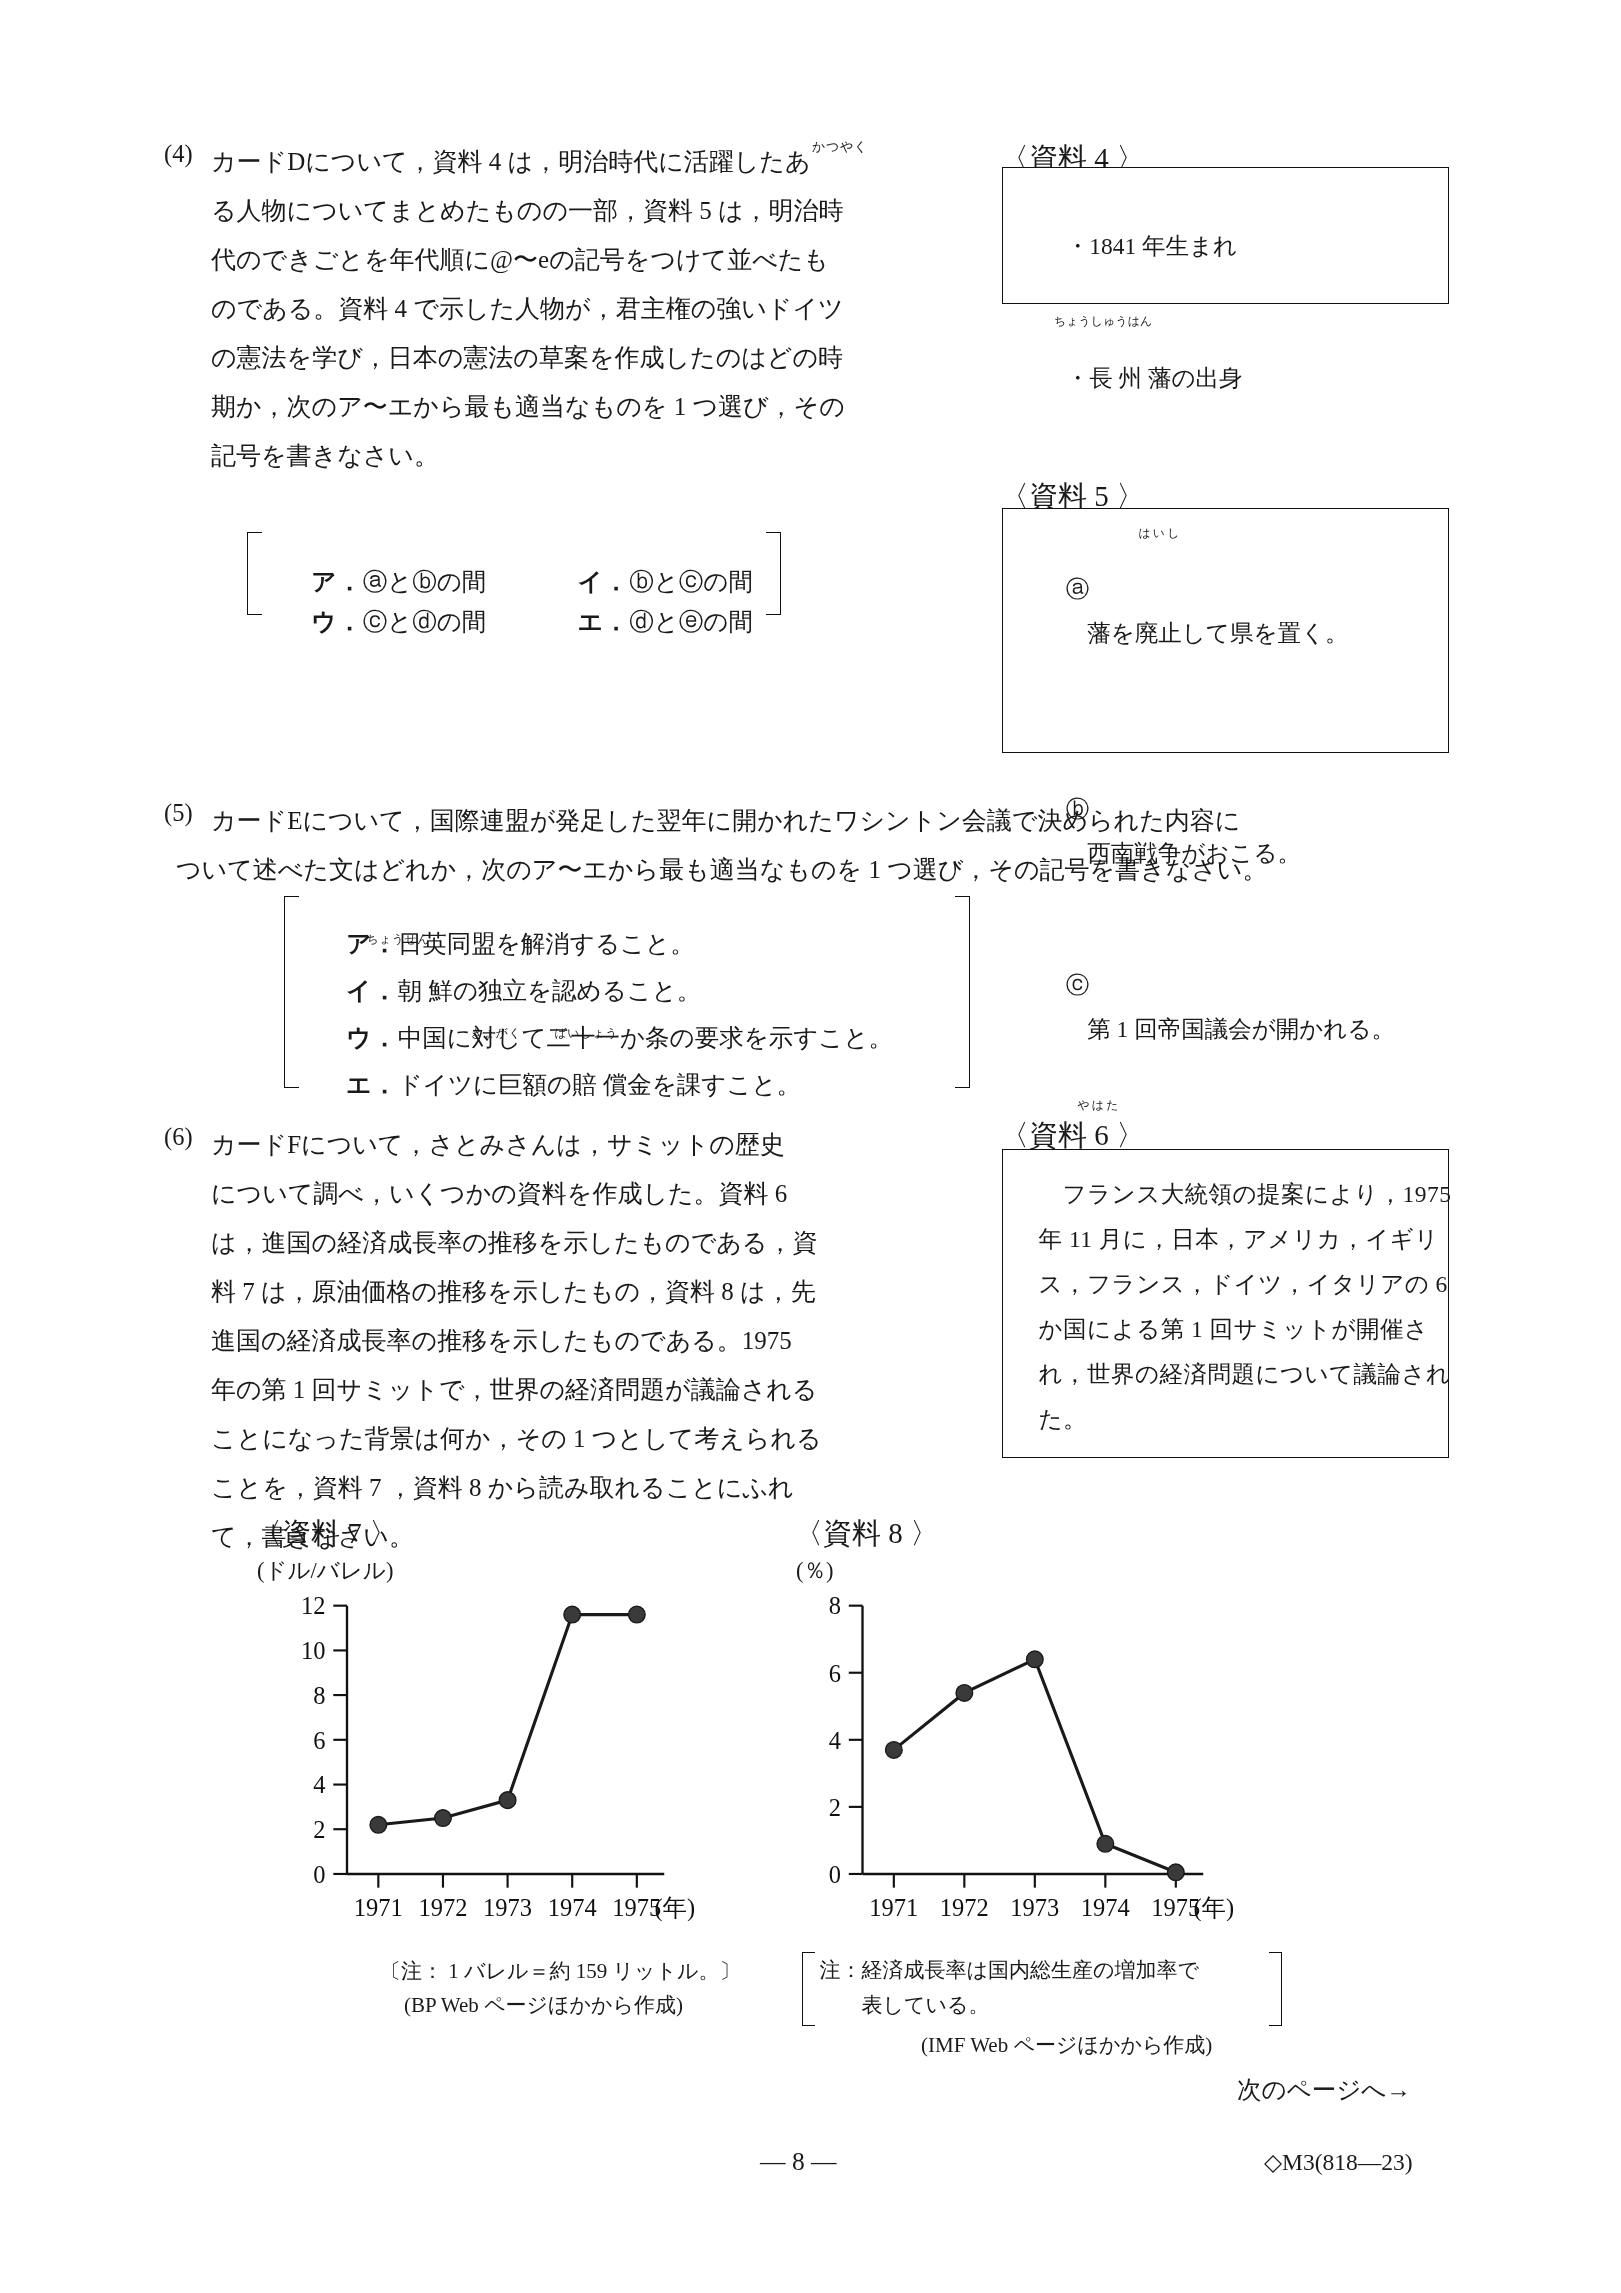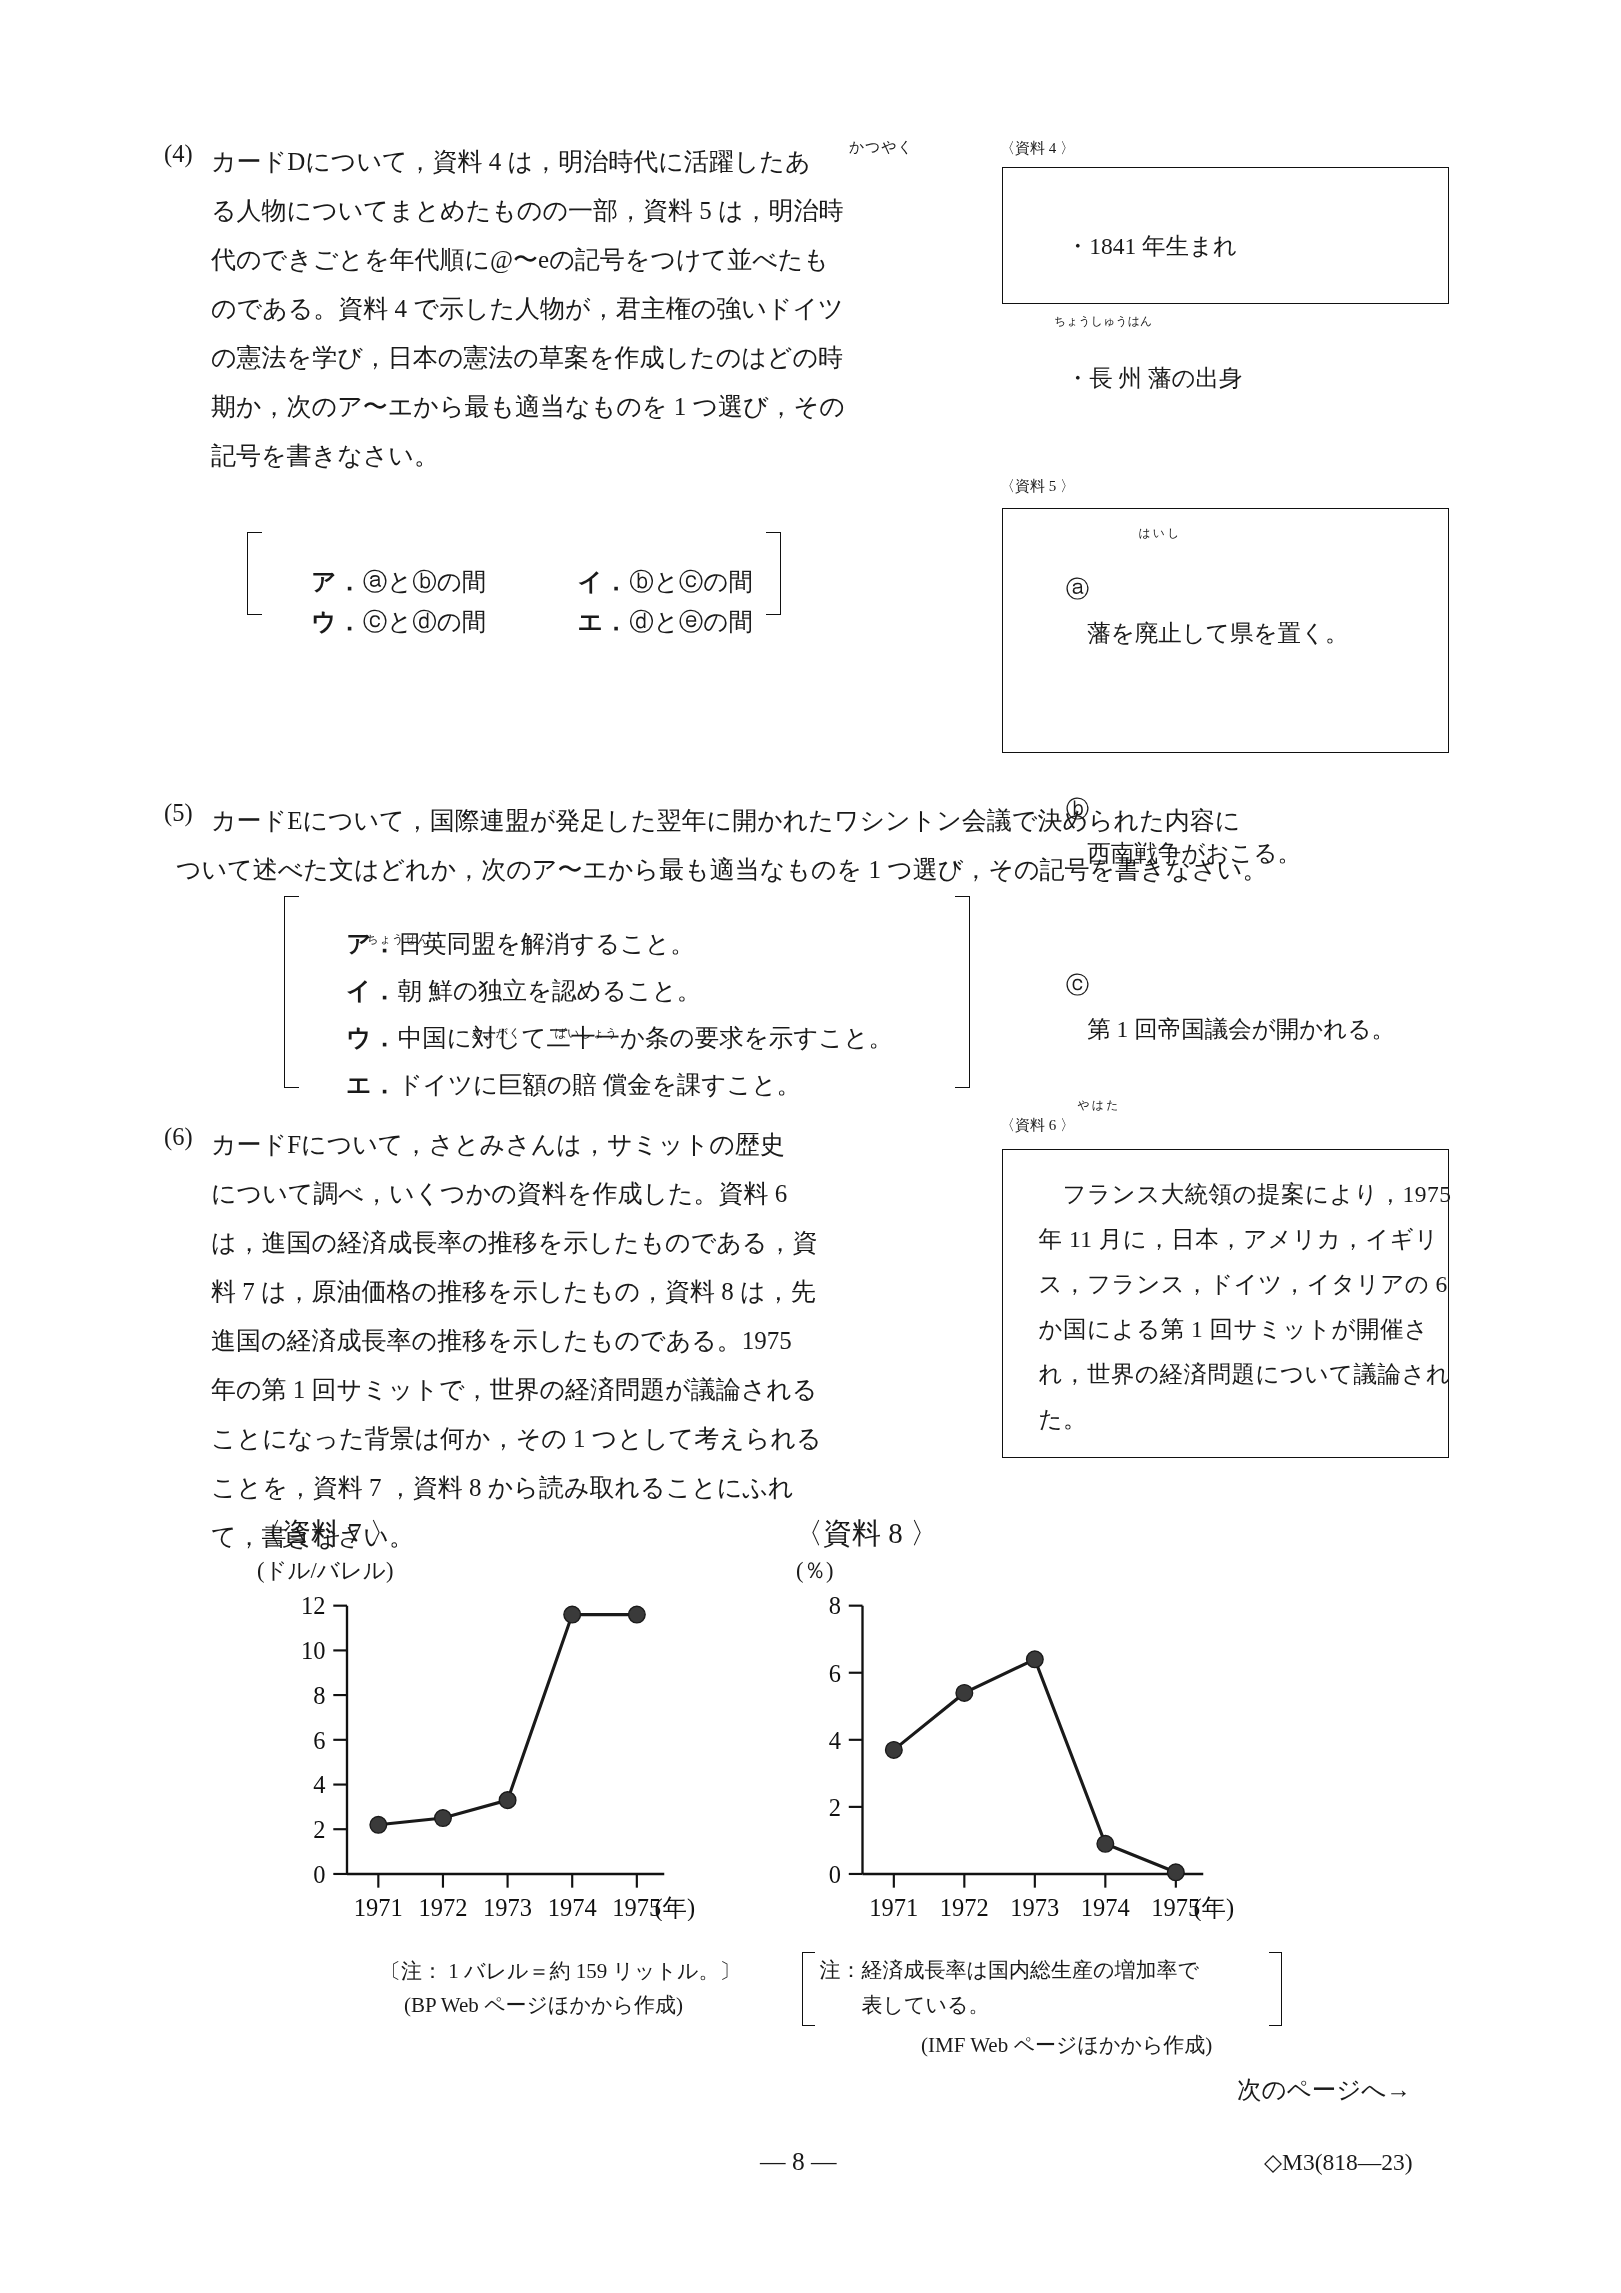--- a/index.html
+++ b/index.html
@@ -32,21 +32,21 @@
   
   .body-line {
     font-size: 25px;
     line-height: 49px;
     white-space: pre;
   }
 
   
   .res-label {
     position: absolute;
-    font-size: 15px;
+    font-size: 29px;
     white-space: pre;
   }
   .res-box {
     position: absolute;
     border: 1.6px solid #111;
     box-sizing: border-box;
     background: #fff;
   }
   .res-item {
     font-size: 23.5px;
@@ -133,21 +133,21 @@
   <div class="blk" style="left:211px; top:137px; width:461px;">
     <div class="body-line"><span>カードDについて，資料 4 は，明治時代に活躍したあ</span></div>
     <div class="body-line"><span>る人物についてまとめたものの一部，資料 5 は，明治時</span></div>
     <div class="body-line"><span>代のできごとを年代順に@〜eの記号をつけて並べたも</span></div>
     <div class="body-line"><span>のである。資料 4 で示した人物が，君主権の強いドイツ</span></div>
     <div class="body-line"><span>の憲法を学び，日本の憲法の草案を作成したのはどの時</span></div>
     <div class="body-line"><span>期か，次のア〜エから最も適当なものを 1 つ選び，その</span></div>
     <div class="body-line"><span>記号を書きなさい。</span></div>
   </div>
 
-  <div class="blk" style="left:812px; top:138px; font-size:15px; letter-spacing:0.05em;margin-left:37px;">
+  <div class="blk" style="left:812px; top:138px; font-size:13px; letter-spacing:0.05em;">
     <span>かつやく</span>
   </div>
 
   <div class="choices" style="left:247px; top:532px; width:534px; height:83px;">
     <div class="brk-l"></div>
     <div class="brk-r"></div>
     <div class="choice" style="left:27.4px; top:4.9px;">
       <b>ア．</b><span>ⓐとⓑの間</span>
     </div>
     <div class="choice" style="left:294px; top:4.9px;">

